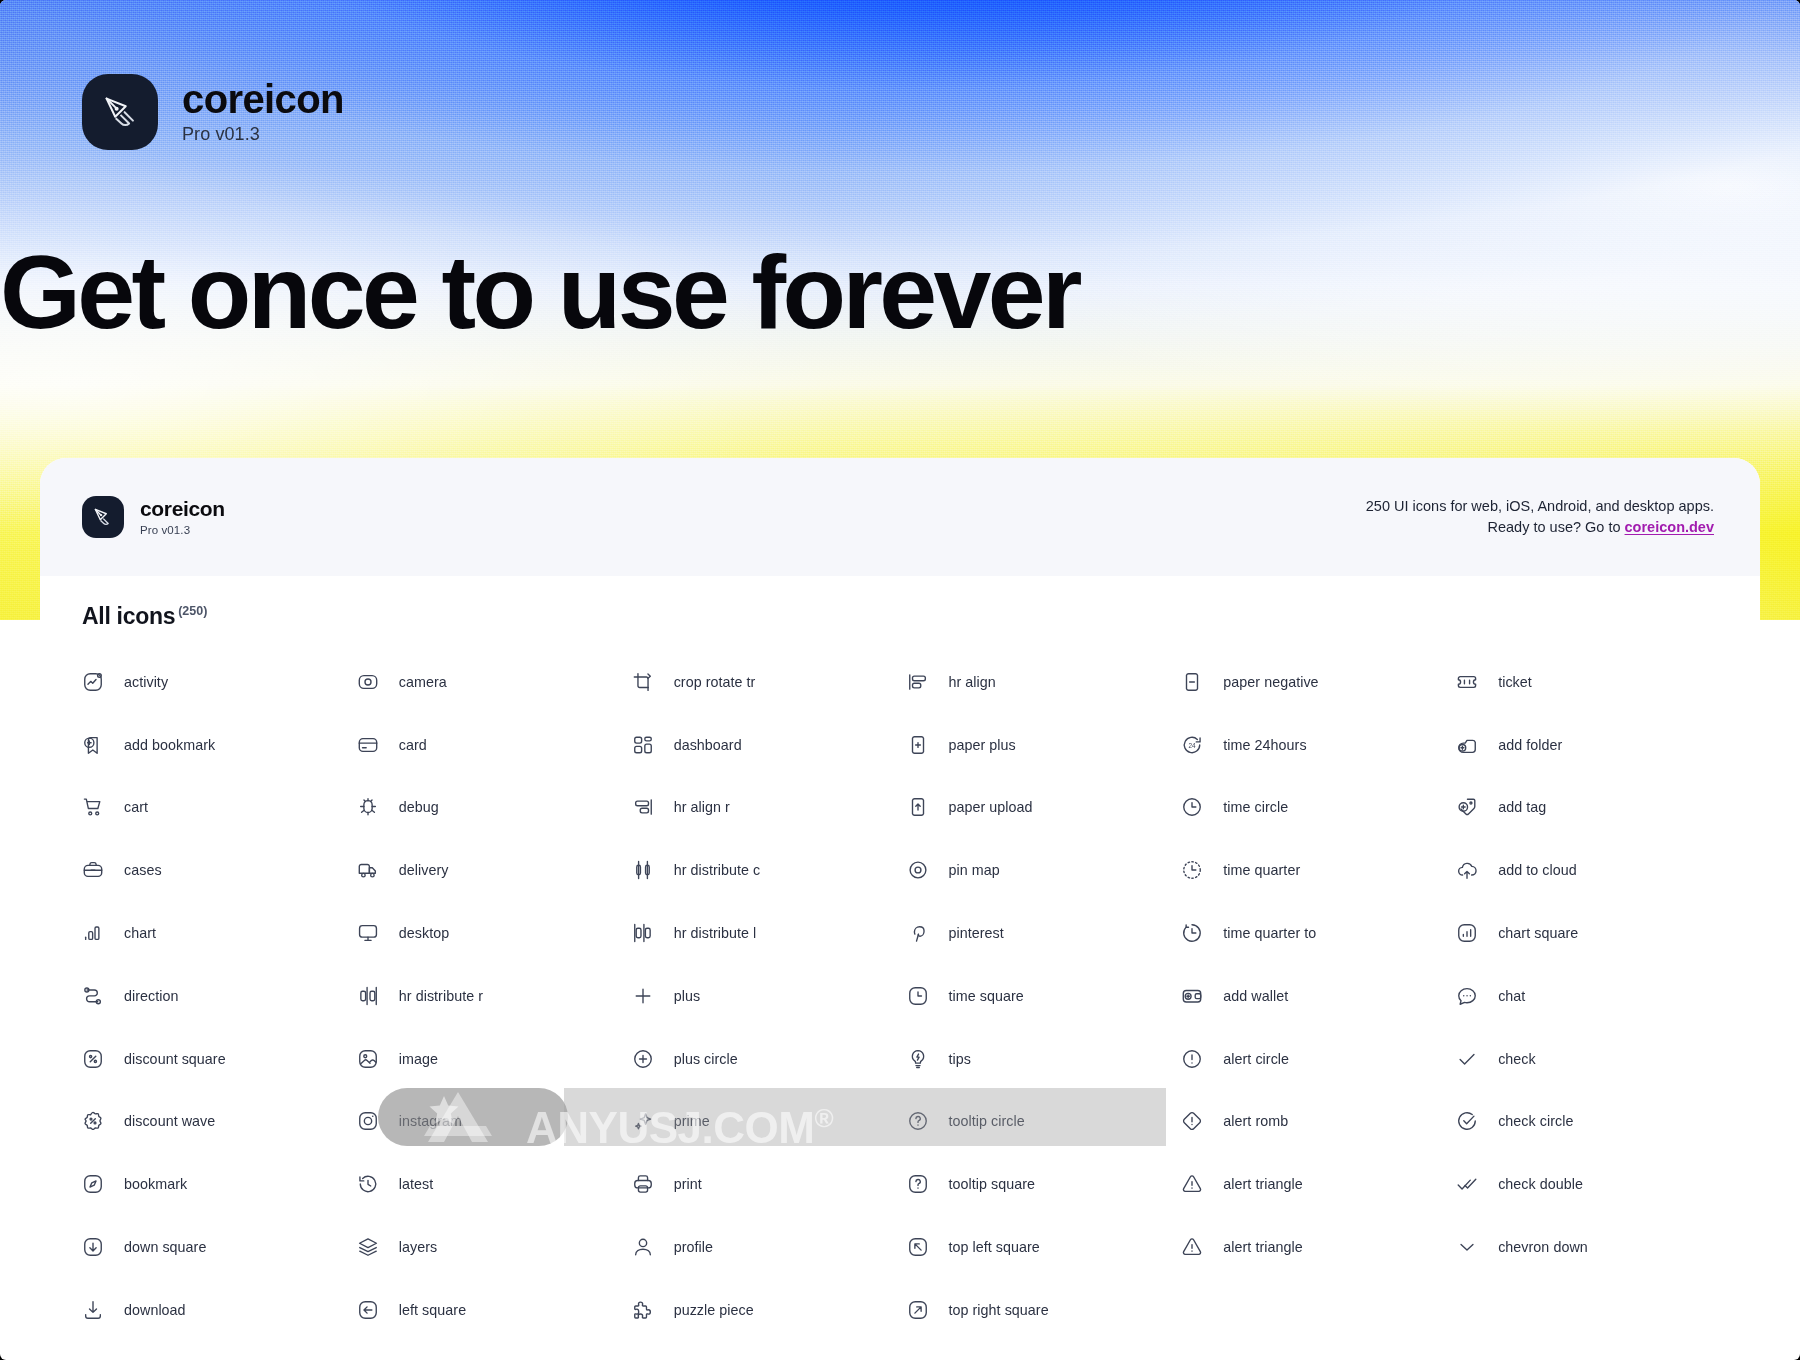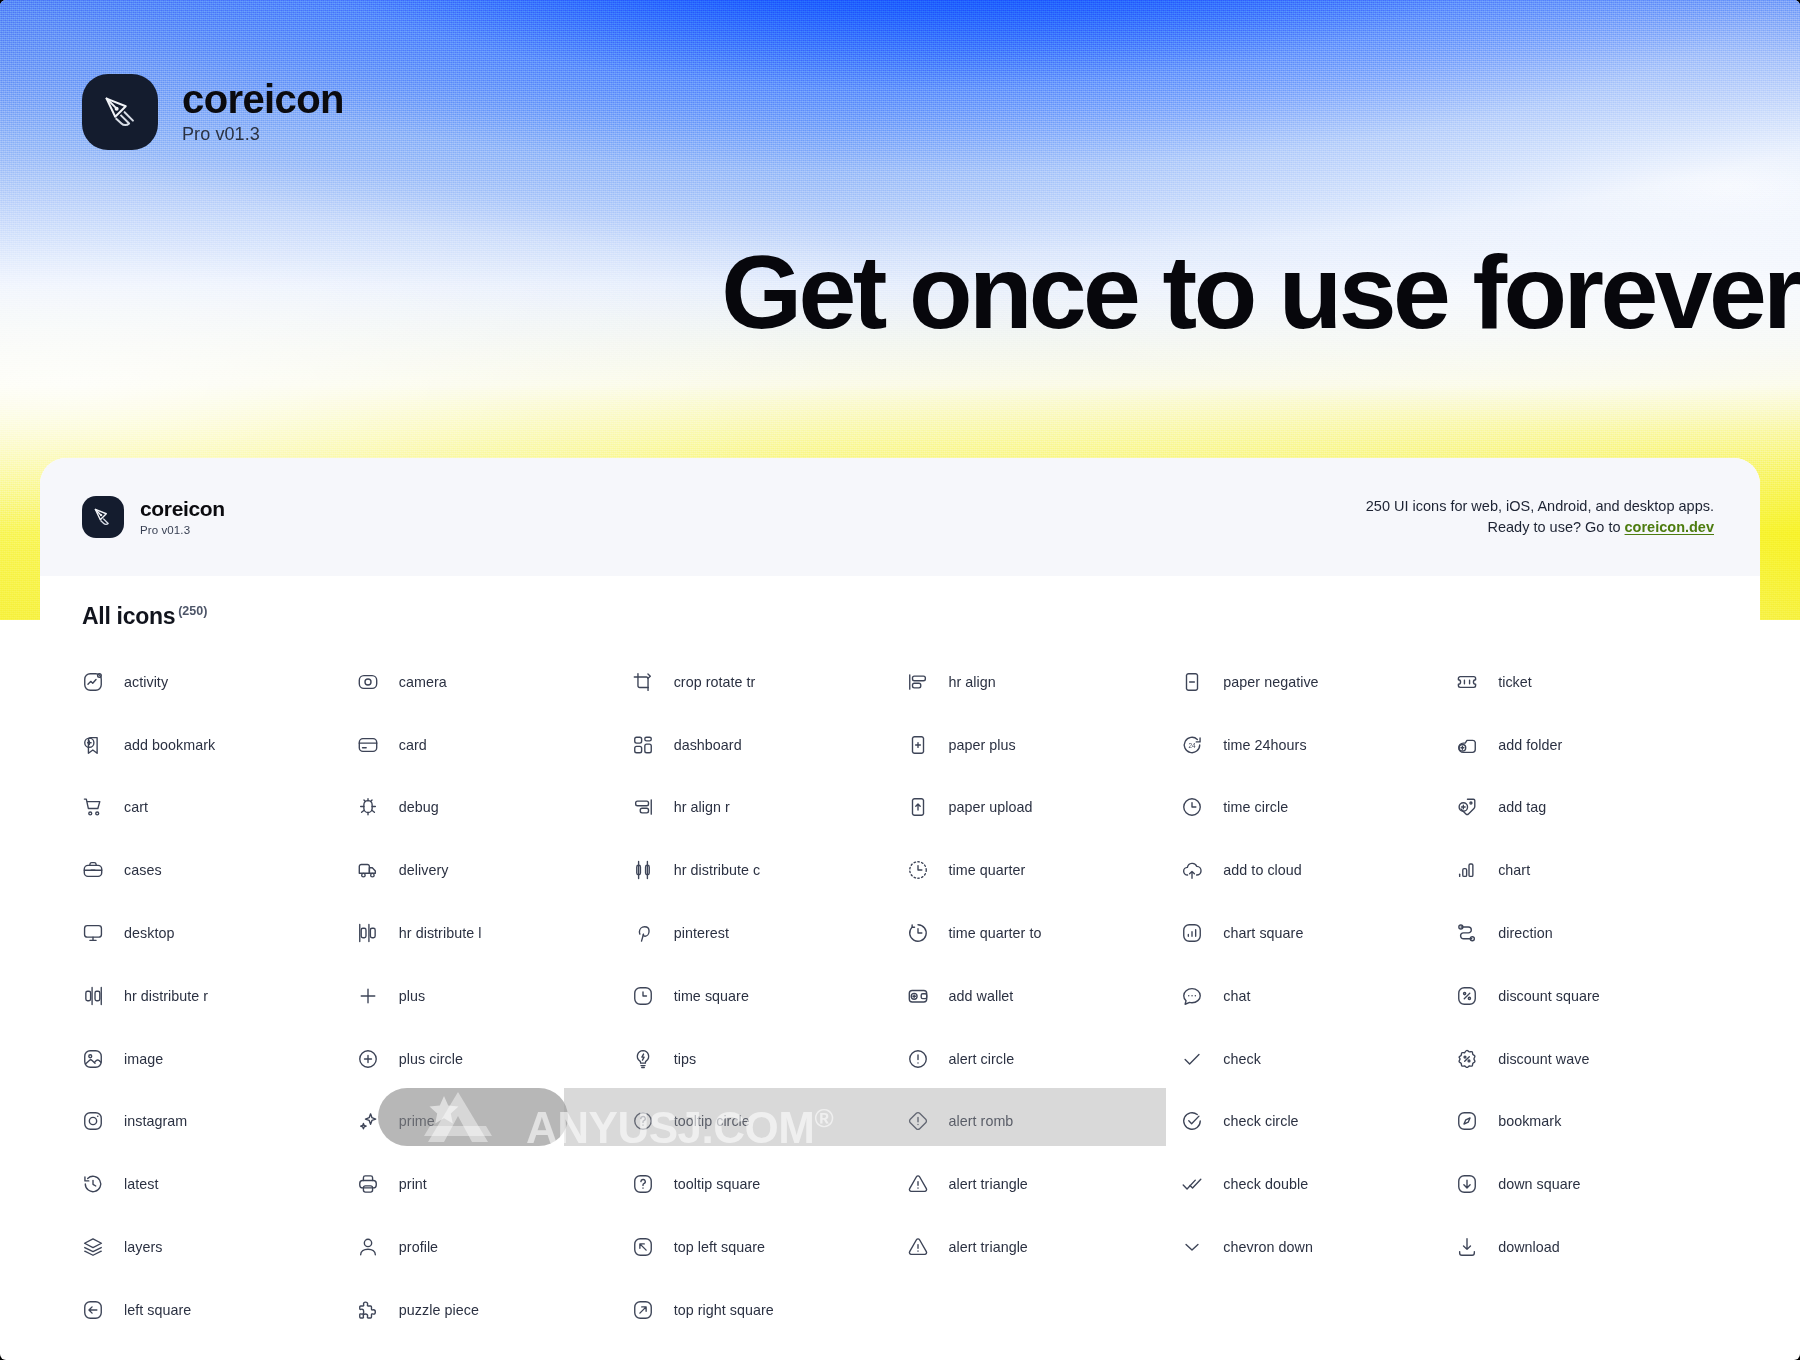--- a/index.html
+++ b/index.html
@@ -70,21 +70,21 @@
   }
   .brand-sub {
     font-size: 18px; font-weight: 400;
     color: #2b3242; margin-top: 5px; letter-spacing: .1px;
   }
 
   
   .headline {
     position: absolute;
     left: 0; right: 0; top: 236px;
-    text-align: right;
+    text-align: left;
     font-size: 104px;
     font-weight: 700;
     letter-spacing: -3.6px;
     color: #07070c;
     line-height: 1.08;
     z-index: 5;
     white-space: nowrap;
   }
 
   
@@ -120,21 +120,21 @@
     font-size: 11.5px; color: #373f52; margin-top: 3px; letter-spacing: .1px;
   }
   .sheet-note {
     margin-left: auto;
     text-align: right;
     font-size: 14.5px;
     color: #1d2333;
     line-height: 1.45;
   }
   .sheet-note a {
-    color: #4d7c0f; font-weight: 700; text-decoration: underline;
+    color: #a21caf; font-weight: 700; text-decoration: underline;
     text-underline-offset: 2px;
   }
 
   
   .section-title {
     position: absolute;
     left: 82px; top: 603px;
     font-size: 23px; font-weight: 700; color: #11141d;
     letter-spacing: -.3px;
     z-index: 4;
@@ -467,20 +467,29 @@
               <path d="M7.2 2.6v18.8M16.8 2.6v18.8" stroke="currentColor" fill="none" stroke-width="1.5" stroke-linecap="round" stroke-linejoin="round"></path>
               <rect x="5.2" y="6.8" width="4" height="10.4" rx="1.8" stroke="currentColor" fill="none" stroke-width="1.5" stroke-linecap="round" stroke-linejoin="round"></rect>
               <rect x="14.8" y="6.8" width="4" height="10.4" rx="1.8" stroke="currentColor" fill="none" stroke-width="1.5" stroke-linecap="round" stroke-linejoin="round"></rect>
             </svg>
           </span>
           <span class="lbl">hr distribute c</span>
         </div>
         <div class="cell">
           <span class="ico">
             <svg width="22" height="22" viewBox="0 0 24 24">
+              <circle cx="12" cy="12" r="8.6" stroke="currentColor" fill="none" stroke-width="1.5" stroke-linecap="round" stroke-linejoin="round"></circle>
+              <circle cx="12" cy="12" r="3.2" stroke="currentColor" fill="none" stroke-width="1.5" stroke-linecap="round" stroke-linejoin="round"></circle>
+            </svg>
+          </span>
+          <span class="lbl">pin map</span>
+        </div>
+        <div class="cell">
+          <span class="ico">
+            <svg width="22" height="22" viewBox="0 0 24 24">
               <circle cx="12" cy="12" r="9" stroke="currentColor" fill="none" stroke-width="1.5" stroke-linecap="round" stroke-linejoin="round" stroke-dasharray="1.6 2.6"></circle>
               <path d="M12 7.2V12h4.2" stroke="currentColor" fill="none" stroke-width="1.5" stroke-linecap="round" stroke-linejoin="round"></path>
             </svg>
           </span>
           <span class="lbl">time quarter</span>
         </div>
         <div class="cell">
           <span class="ico">
             <svg width="22" height="22" viewBox="0 0 24 24">
               <path d="M7.2 17.5A4.2 4.2 0 0 1 7 9.1a5.4 5.4 0 0 1 10.3-1A4 4 0 0 1 17 17.5" stroke="currentColor" fill="none" stroke-width="1.5" stroke-linecap="round" stroke-linejoin="round"></path>

